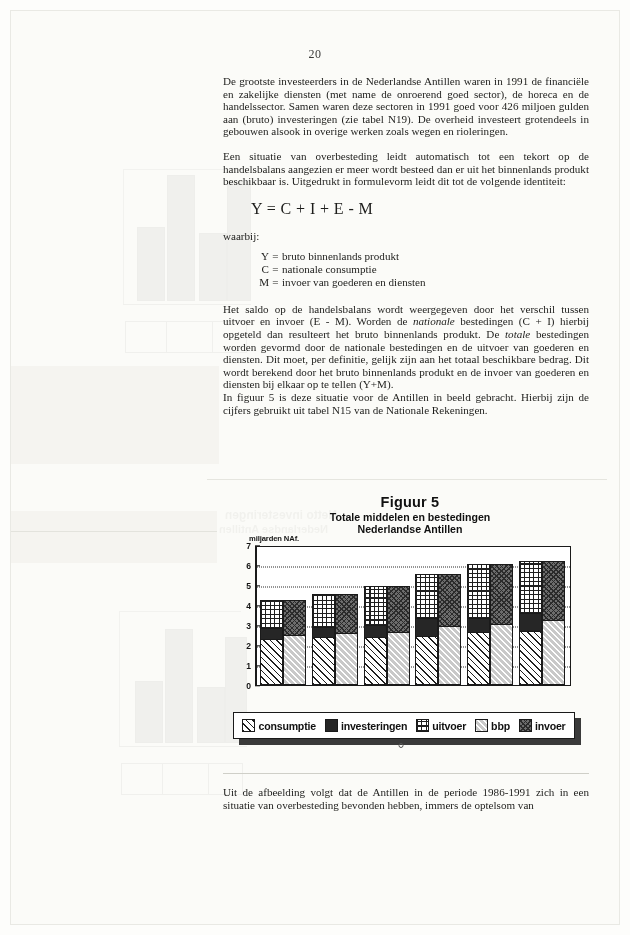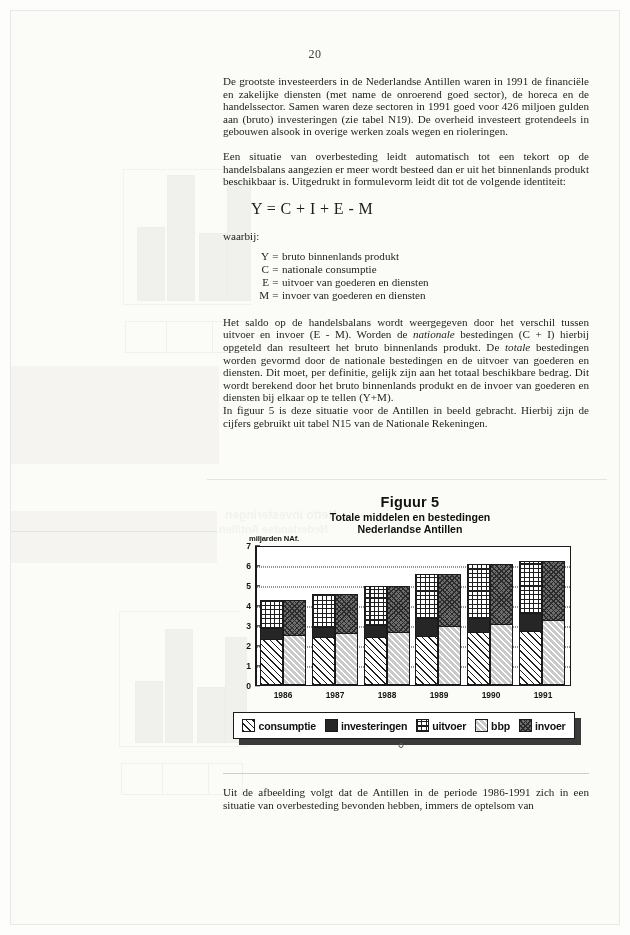--- a/index.html
+++ b/index.html
@@ -274,21 +274,20 @@
 
       <p class="body">Een situatie van overbesteding leidt automatisch tot een tekort op de handelsbalans aangezien er meer wordt besteed dan er uit het binnenlands produkt beschikbaar is. Uitgedrukt in formulevorm leidt dit tot de volgende identiteit:</p>
 
       <div class="formula">Y = C + I + E - M</div>
 
       <div class="waarbij">waarbij:</div>
 
       <div class="deflist">
         <div><span class="sym">Y</span><span class="eq">=</span><span>bruto binnenlands produkt</span></div>
         <div><span class="sym">C</span><span class="eq">=</span><span>nationale consumptie</span></div>
-        <div><span class="sym">E</span><span class="eq">=</span><span>uitvoer van goederen en diensten</span></div>
         <div><span class="sym">M</span><span class="eq">=</span><span>invoer van goederen en diensten</span></div>
       </div>
 
       <p class="body"><span>Het saldo op de handelsbalans wordt weergegeven door het verschil tussen uitvoer en invoer (E - M). Worden de </span><em>nationale</em><span> bestedingen (C + I) hierbij opgeteld dan resulteert het bruto binnenlands produkt. De </span><em>totale</em><span> bestedingen worden gevormd door de nationale bestedingen en de uitvoer van goederen en diensten. Dit moet, per definitie, gelijk zijn aan het totaal beschikbare bedrag. Dit wordt berekend door het bruto binnenlands produkt en de invoer van goederen en diensten bij elkaar op te tellen (Y+M).</span></p>
 
       <p class="body" style="margin-top:-12px;">In figuur 5 is deze situatie voor de Antillen in beeld gebracht. Hierbij zijn de cijfers gebruikt uit tabel N15 van de Nationale Rekeningen.</p>
     </div>
 
     <div class="figure">
 
@@ -394,28 +393,20 @@
               <div class="ytick-mark" style="top: 60px;"></div>
               <div class="ytick" style="top: 40px;">5</div>
               <div class="ytick-mark" style="top: 40px;"></div>
               <div class="ytick" style="top: 20px;">6</div>
               <div class="ytick-mark" style="top: 20px;"></div>
               <div class="ytick" style="top: 0px;">7</div>
               <div class="ytick-mark" style="top: 0px;"></div>
             </div>
         </div>
 
-        <div class="xlabels" id="xlabels">
-            <div class="xlab">1986</div>
-            <div class="xlab">1987</div>
-            <div class="xlab">1988</div>
-            <div class="xlab">1989</div>
-            <div class="xlab">1990</div>
-            <div class="xlab">1991</div>
-          </div>
 
         <div class="legend-shadow"></div>
         <div class="legend" id="legend">
             <div class="leg-item">
               <div class="swatch p-consumptie"></div>
               <div class="leg-label">consumptie</div>
             </div>
             <div class="leg-item">
               <div class="swatch p-investeringen"></div>
               <div class="leg-label">investeringen</div>

